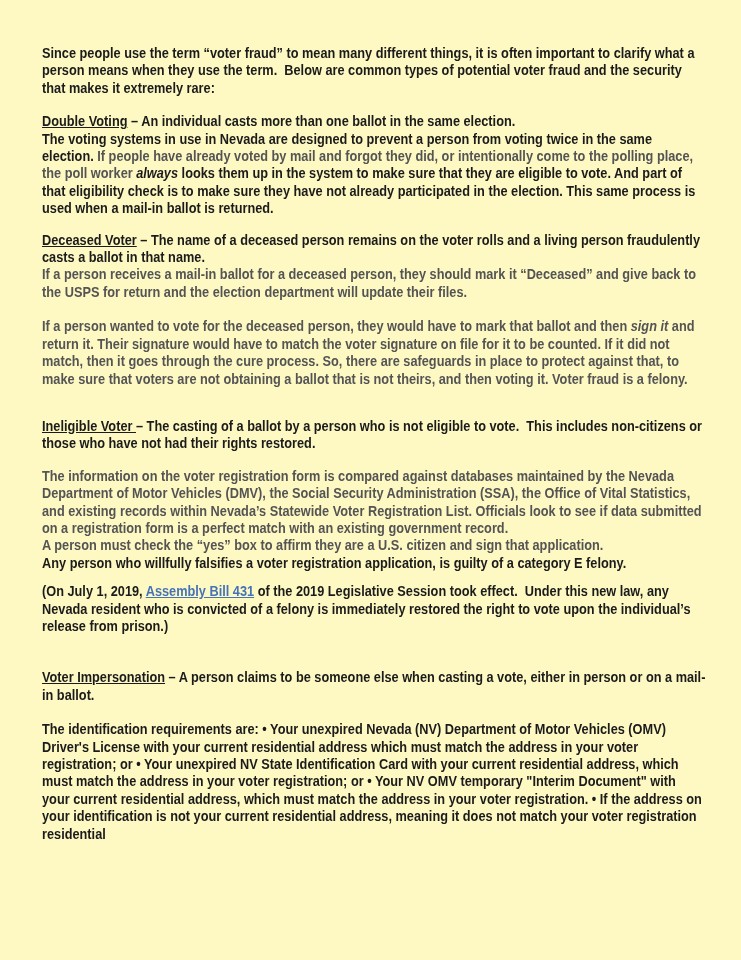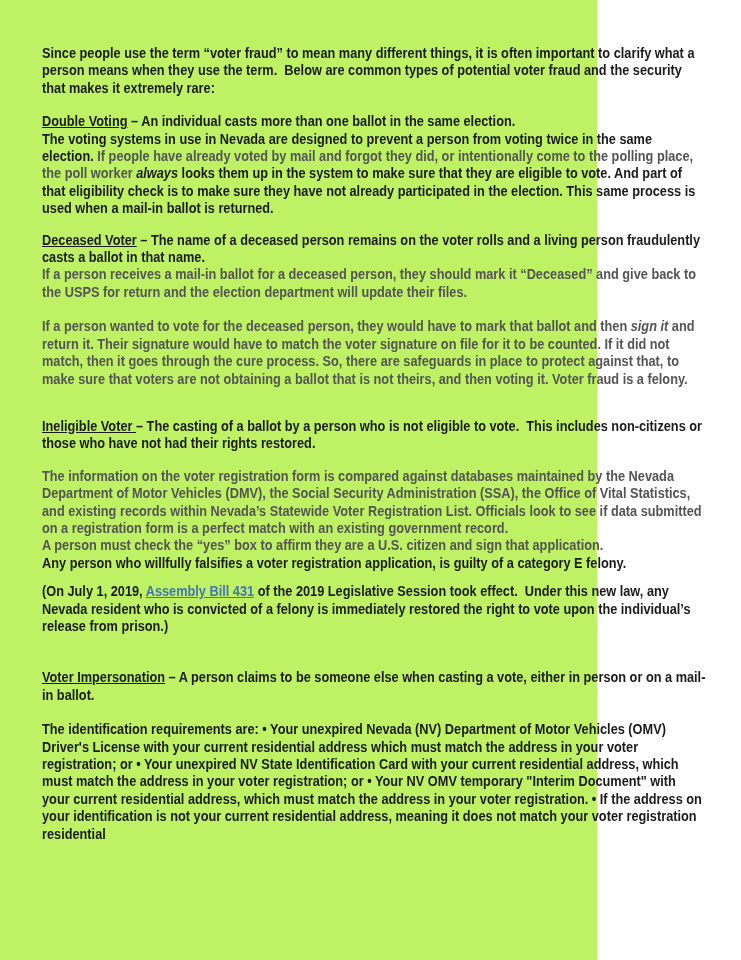--- a/index.html
+++ b/index.html
@@ -5,23 +5,23 @@
   html, body { margin: 0; padding: 0; }
   body {
     width: 741px;
     height: 960px;
     background: #ffffff;
     overflow: hidden;
     font-family: "Liberation Sans", "DejaVu Sans", sans-serif;
   }
   .page {
     position: relative;
-    width: 597px;
+    width: 741px;
     height: 960px;
-    background: #bef264;
+    background: #fef9c3;
   }
   .doc {
     position: absolute;
     left: 42px;
     top: 44px;
     width: 782px;                 
     transform: scaleX(0.85);
     transform-origin: 0 0;
     font-weight: bold;
     font-size: 15px;

